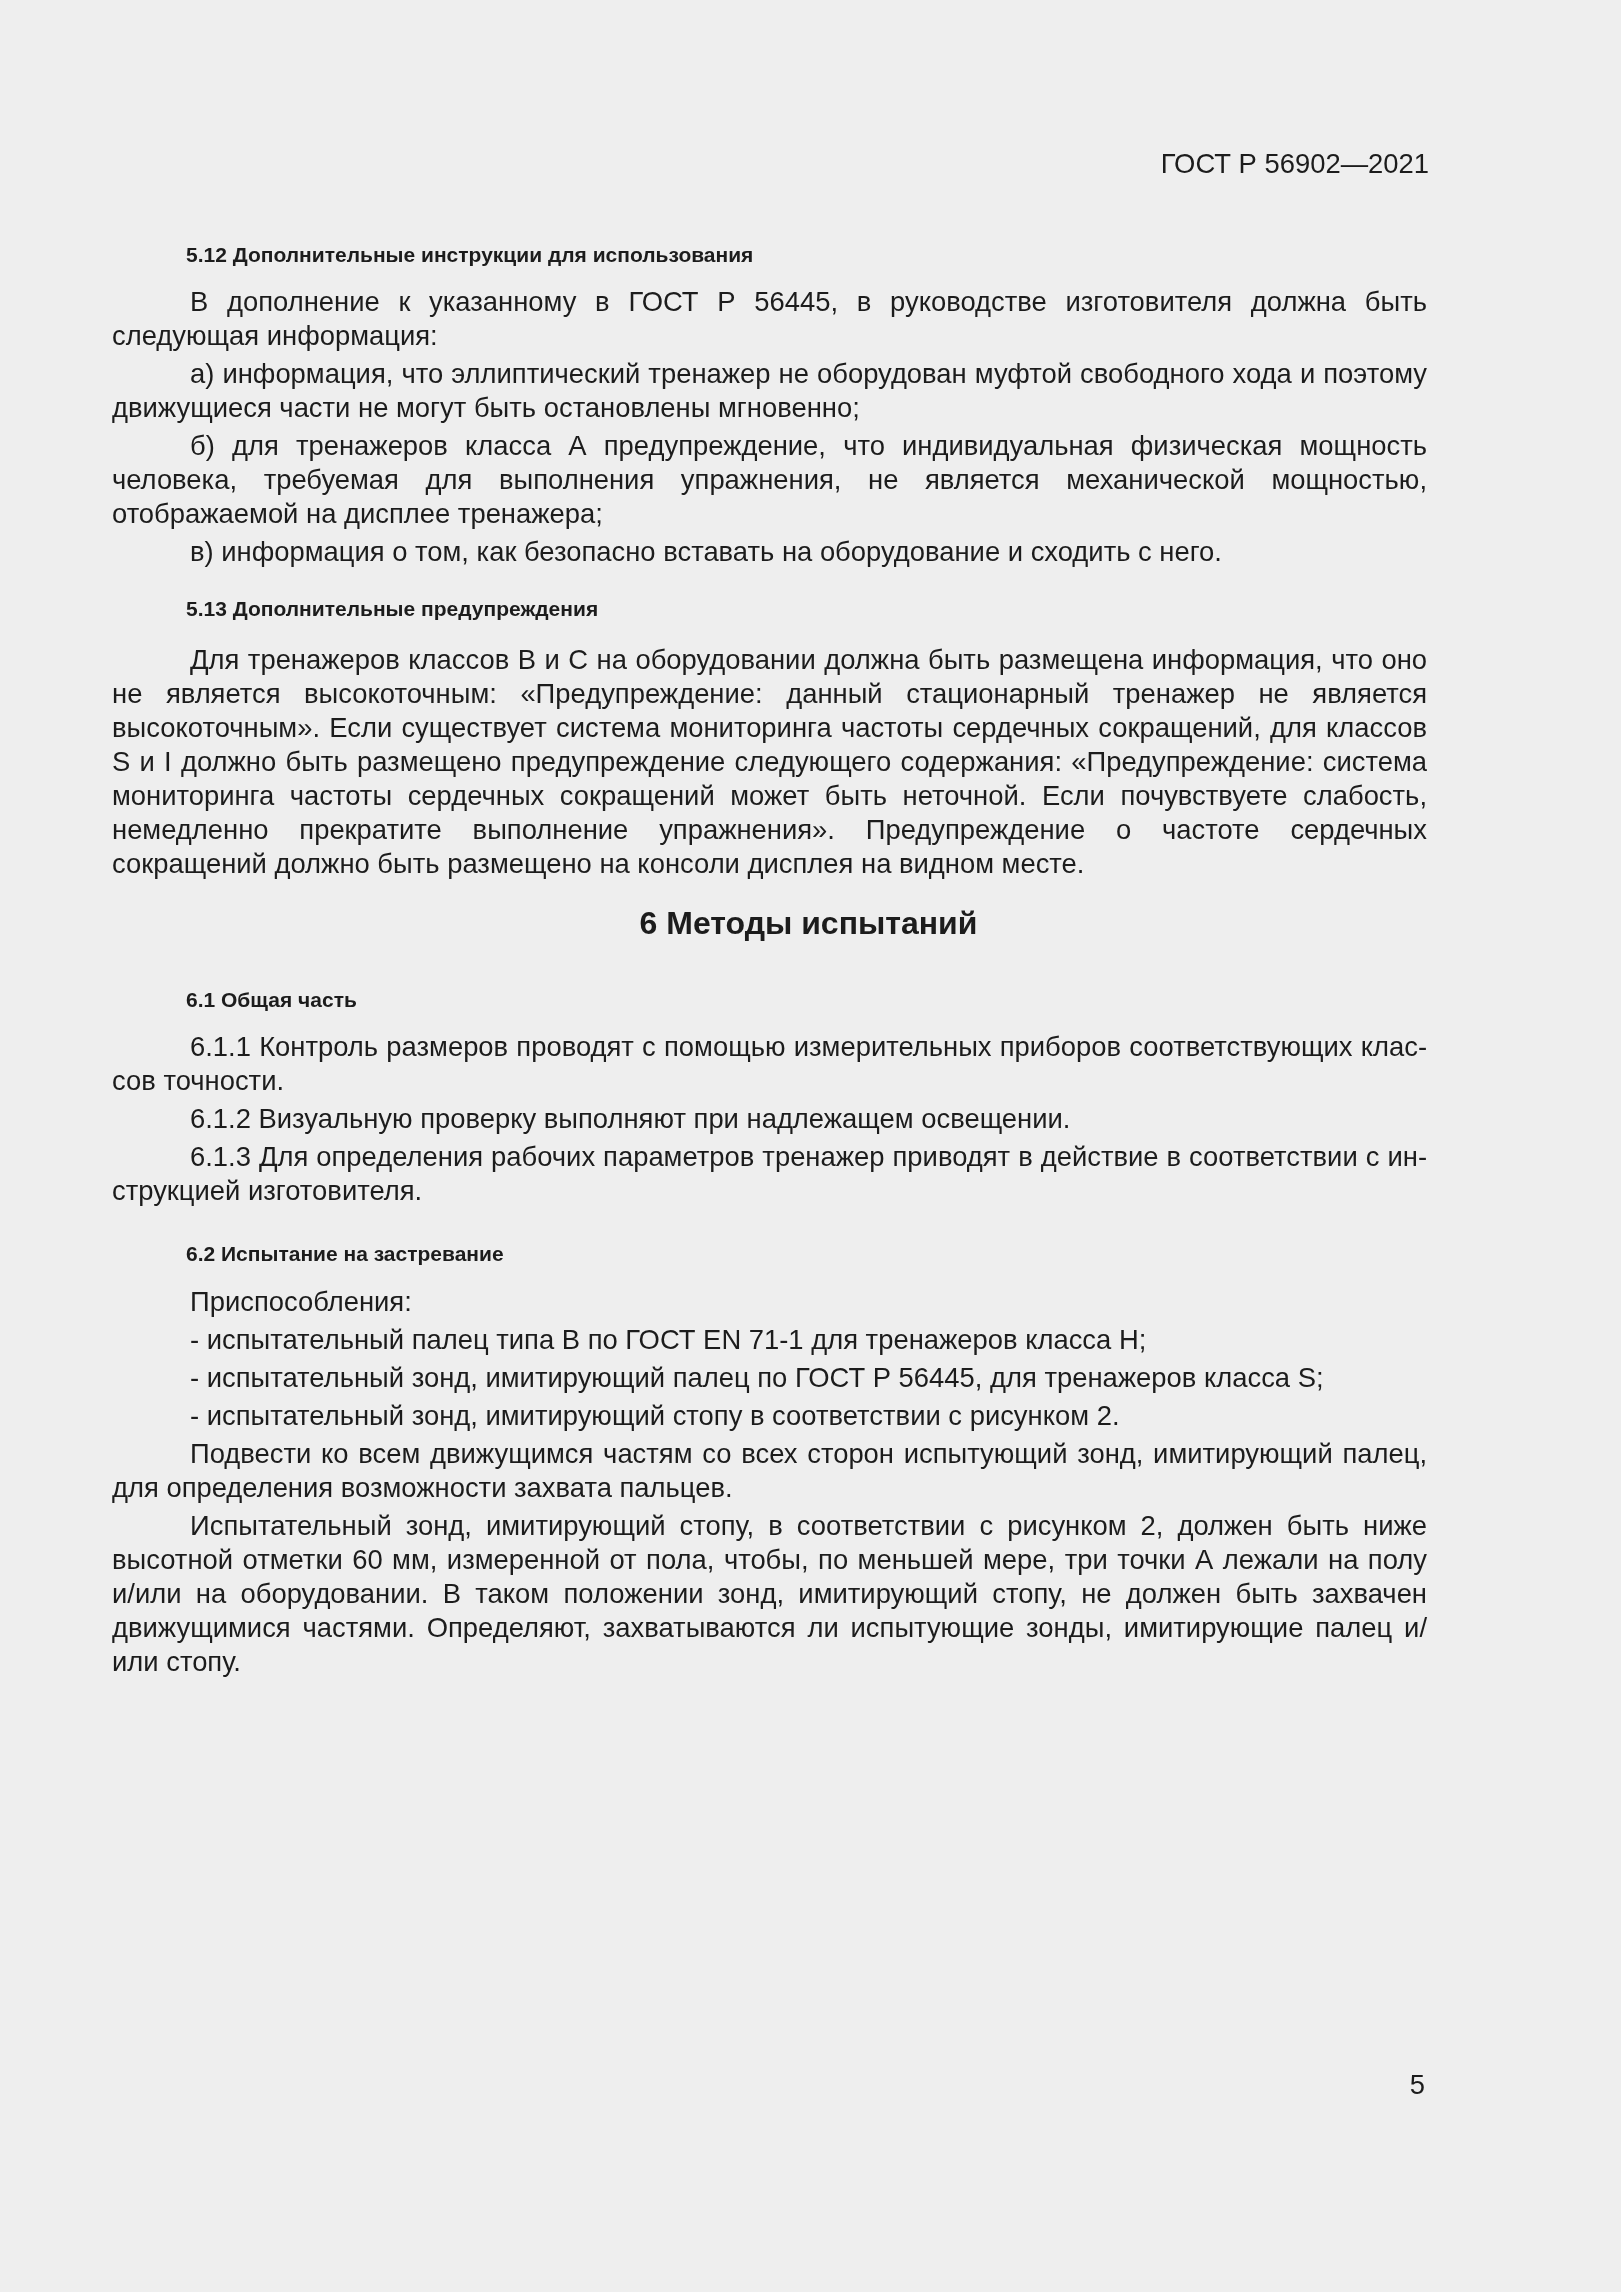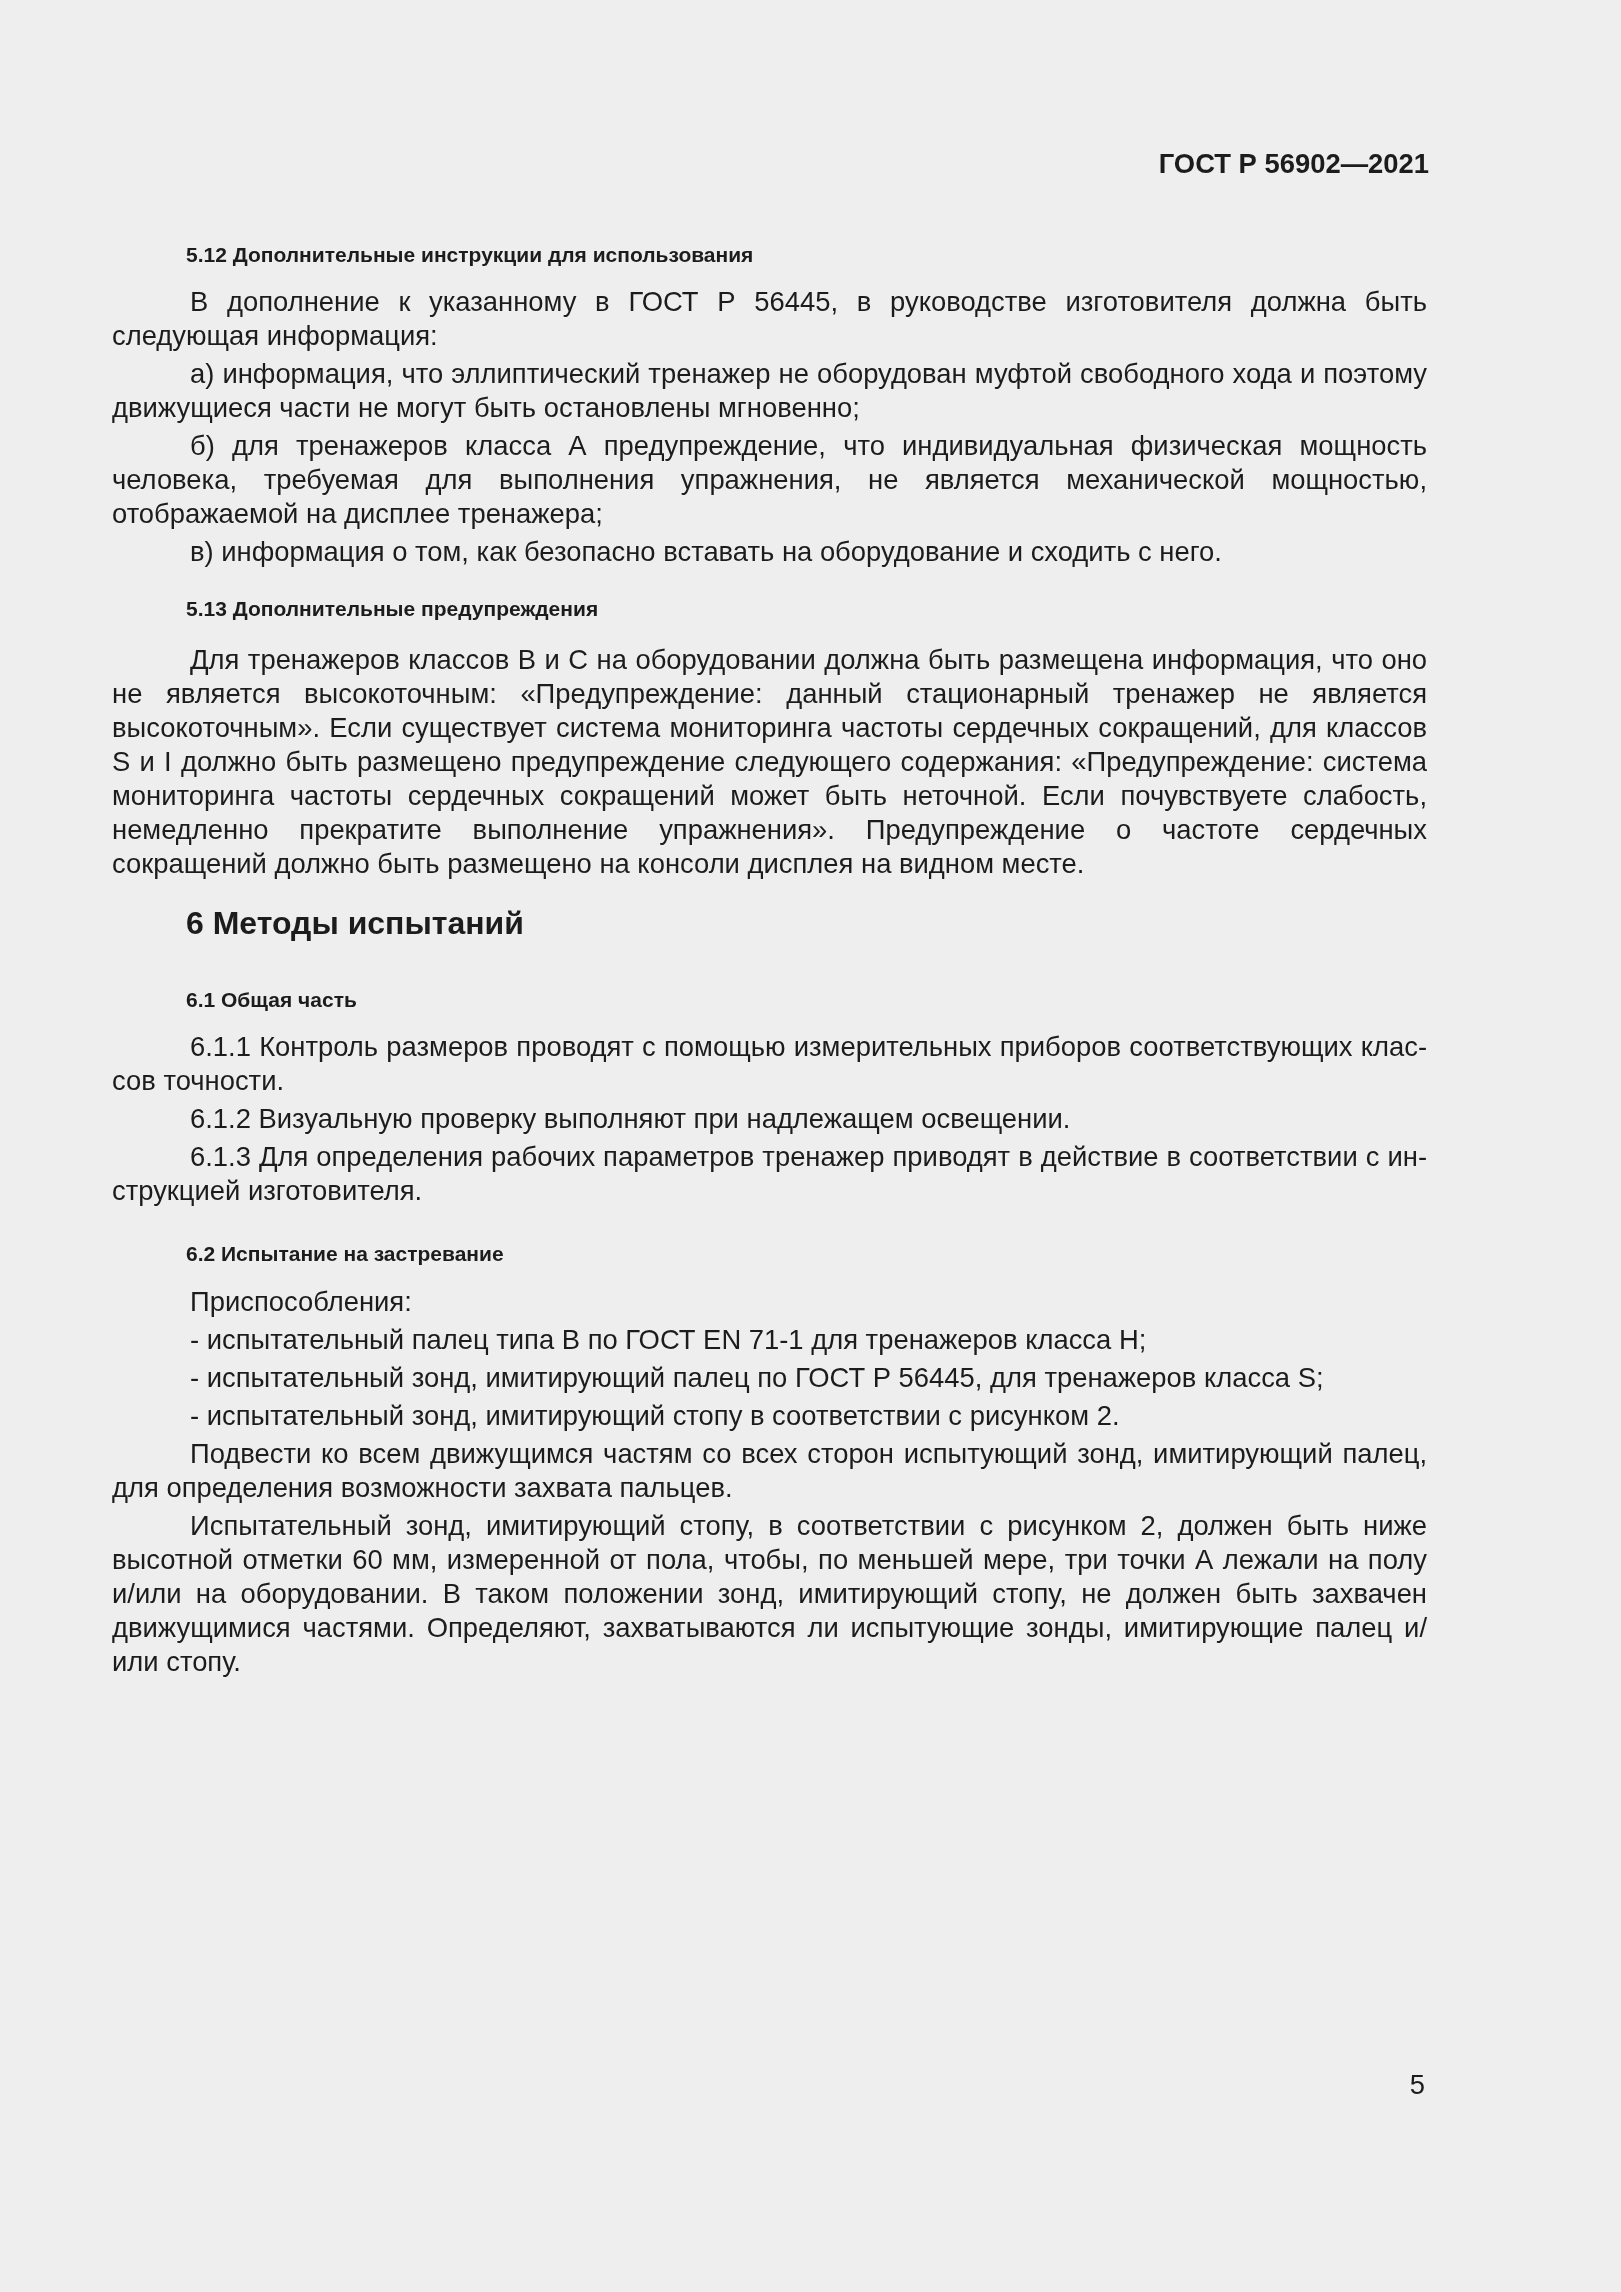--- a/index.html
+++ b/index.html
@@ -12,21 +12,21 @@
     font-family: "Liberation Sans", sans-serif;
     color: #1c1c1c;
     overflow: hidden;
     margin: 0 auto;
   }
   .doc-code {
     position: absolute;
     top: 147px;
     right: 192px;
     font-size: 27.4px;
-    font-weight: bold;
+    font-weight: normal;
     line-height: 33px;
   }
   .content {
     position: absolute;
     top: 238px;
     left: 108px;
     width: 1323px;
     font-size: 27.4px;
     line-height: 34px;
   }
@@ -43,20 +43,21 @@
     text-indent: 78px;
   }
   .h512 { margin-bottom: 12.7px; }
   .h513 { margin-top: 23px; margin-bottom: 17.6px; }
   .chapter-heading {
     margin: 19.6px 0 37px 0;
     font-size: 32px;
     line-height: 45px;
     font-weight: bold;
     text-indent: 78px;
+    text-align: center;
   }
   .h61 { margin-bottom: 12.7px; margin-top: 33px; }
   .h62 { margin-top: 29px; margin-bottom: 14.7px; }
   .page-number {
     position: absolute;
     top: 2068px;
     right: 196px;
     font-size: 27.4px;
     line-height: 34px;
   }

